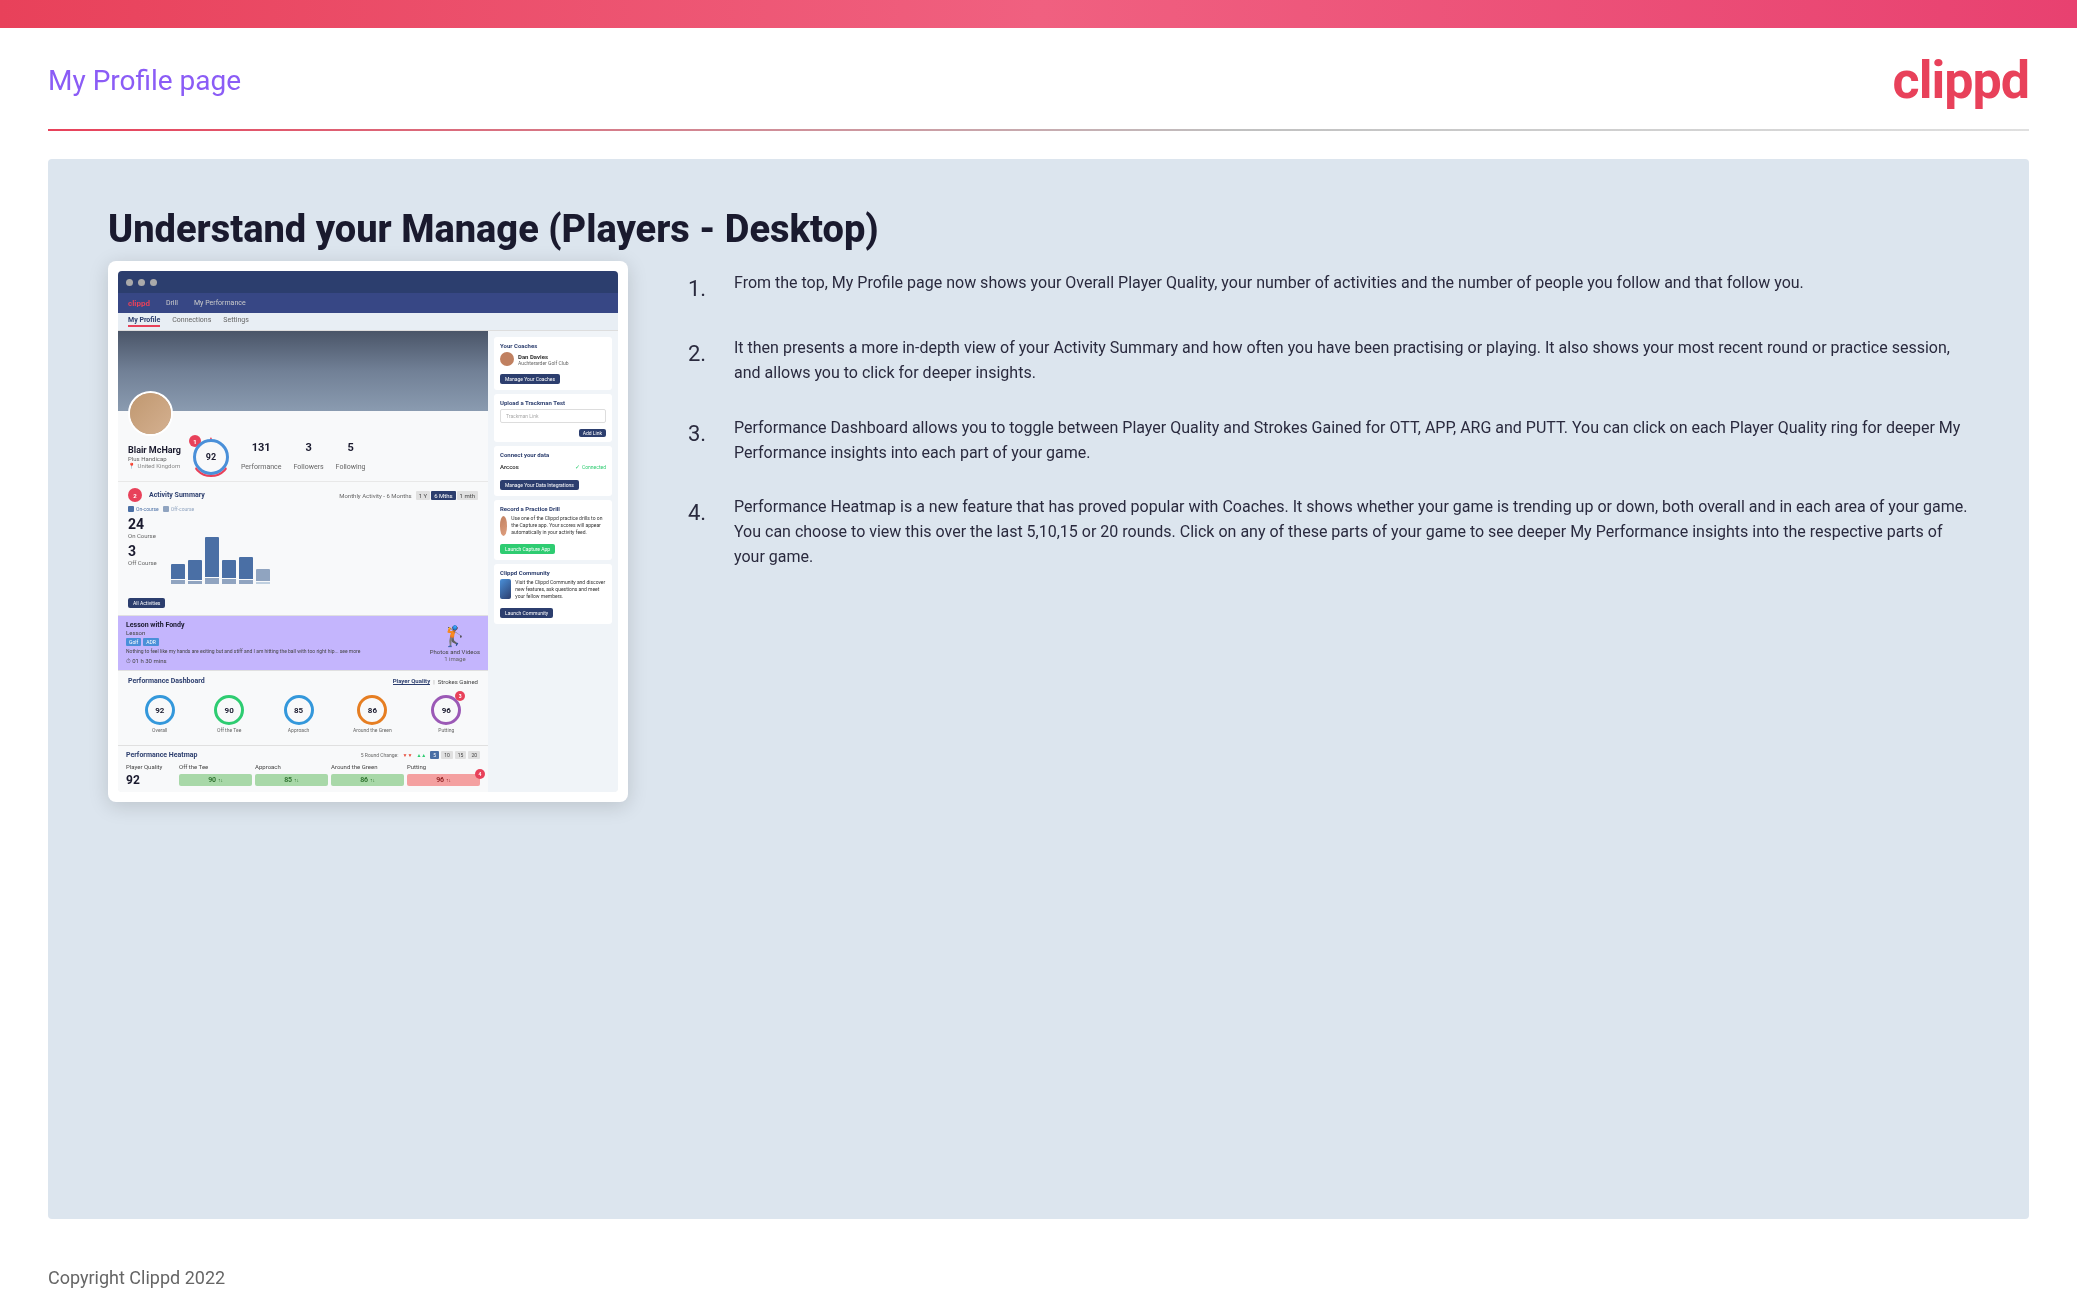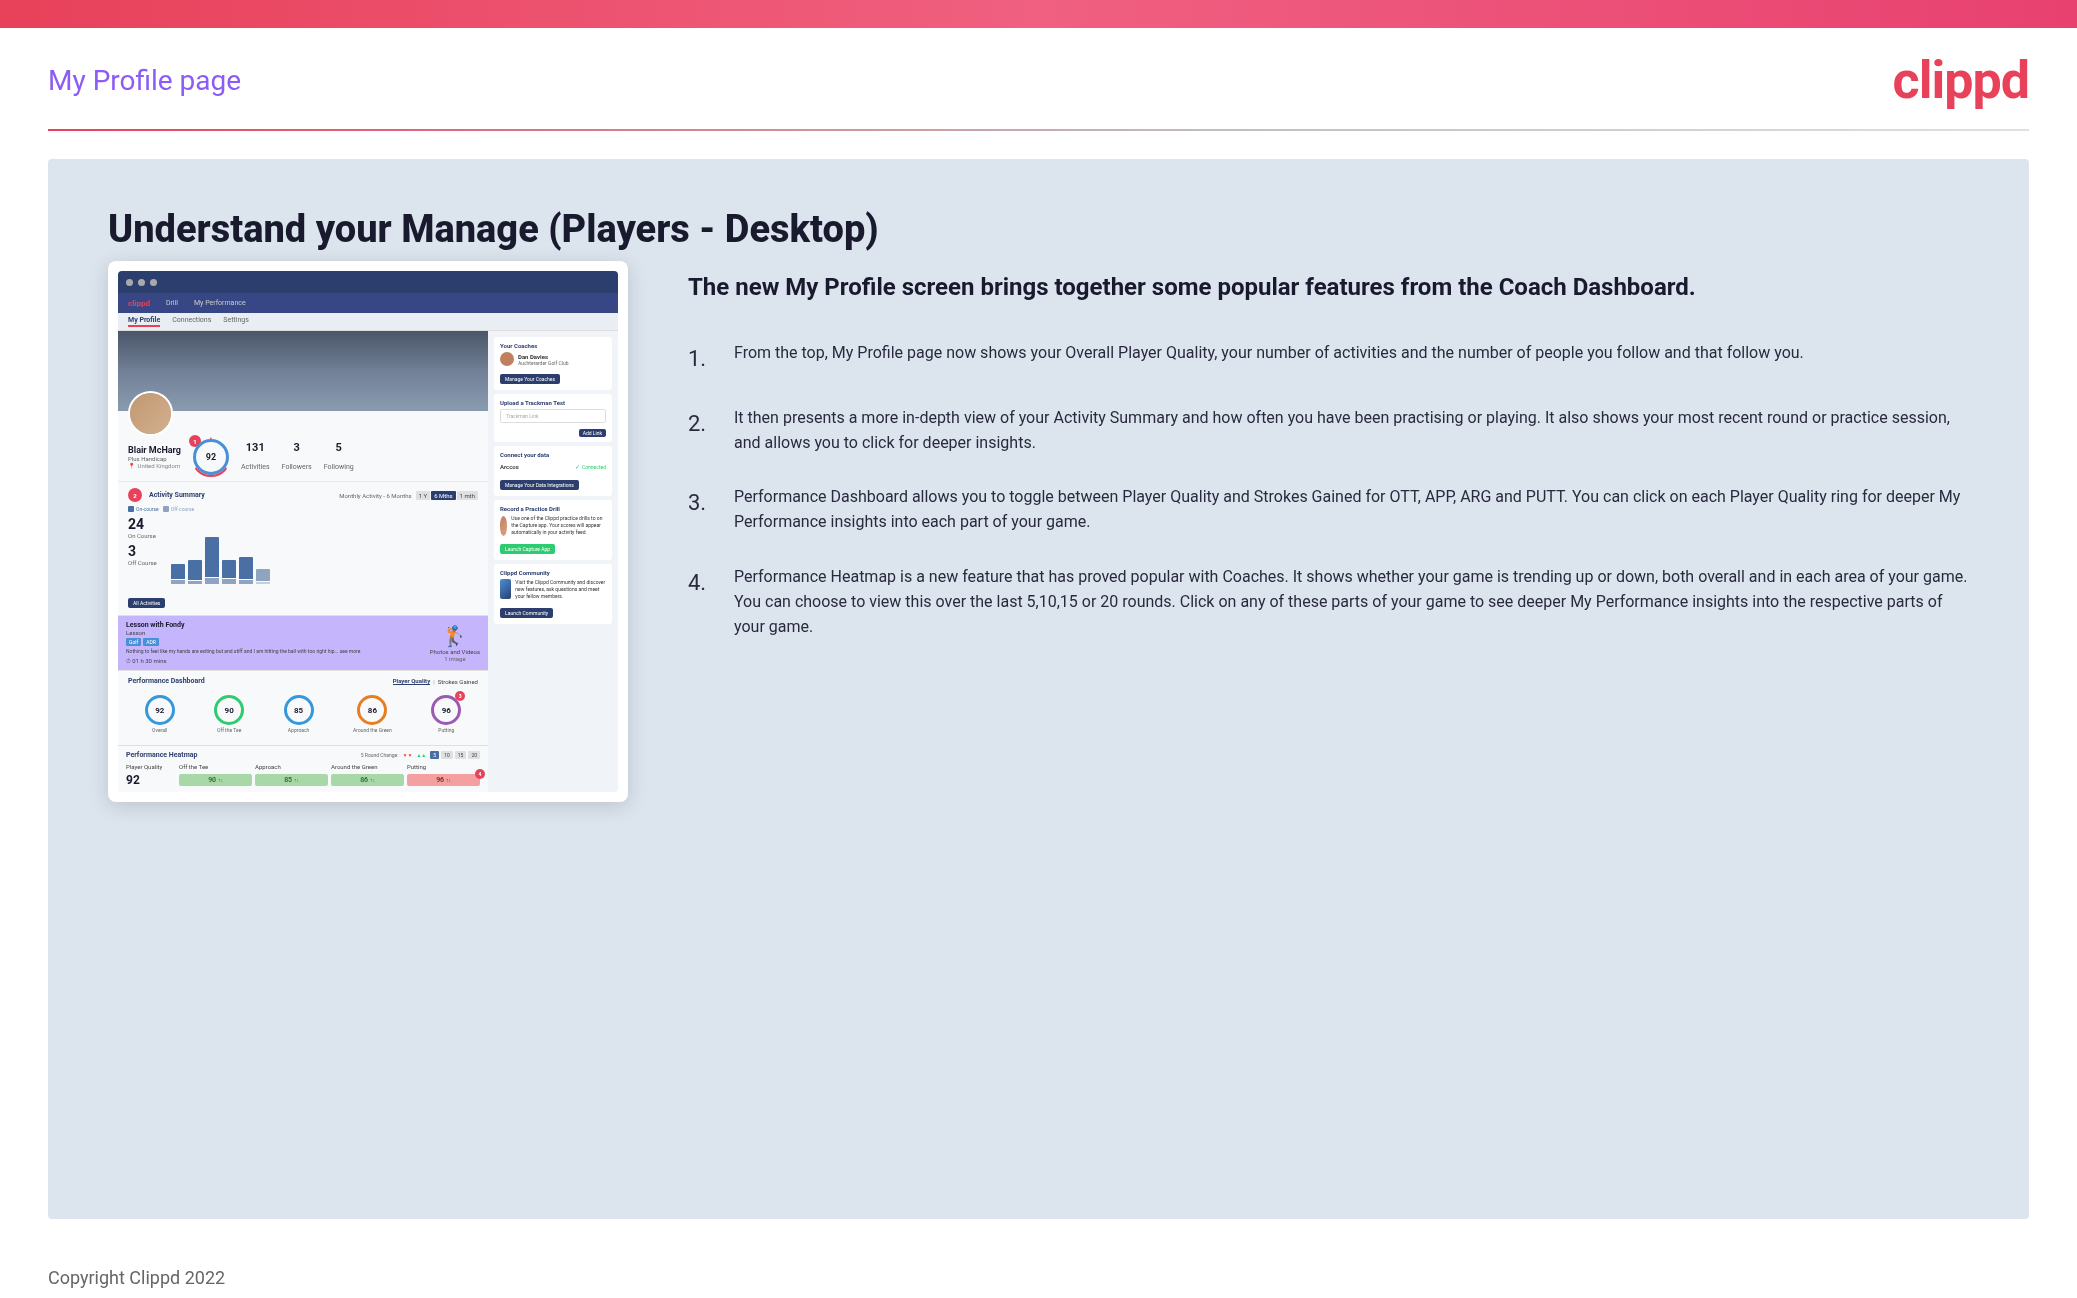--- a/index.html
+++ b/index.html
@@ -642,21 +642,21 @@
 
               <div style="position:relative;">
                 <div class="badge-1">1</div>
                 <div class="quality-ring">
                   <span>92</span>
                 </div>
               </div>
 
               <div class="stat-item">
                 <span class="stat-num">131</span>
-                <span class="stat-label">Activities</span>
+                <span class="stat-label">Performance</span>
               </div>
 
               <div class="stat-item">
                 <span class="stat-num">3</span>
                 <span class="stat-label">Followers</span>
               </div>
 
               <div class="stat-item">
                 <span class="stat-num">5</span>
                 <span class="stat-label">Following</span>
@@ -901,21 +901,20 @@
               </div>
               <div class="btn-mock">Launch Community</div>
             </div>
 
           </div>
         </div>
       </div>
     </div>
 
     <div class="right-content">
-      <p class="intro-text">The new My Profile screen brings together some popular features from the Coach Dashboard.</p>
 
       <ol class="numbered-list">
         <li class="numbered-item">
           <span class="item-number">1.</span>
           <span class="item-text">From the top, My Profile page now shows your Overall Player Quality, your number of activities and the number of people you follow and that follow you.</span>
         </li>
         <li class="numbered-item">
           <span class="item-number">2.</span>
           <span class="item-text">It then presents a more in-depth view of your Activity Summary and how often you have been practising or playing. It also shows your most recent round or practice session, and allows you to click for deeper insights.</span>
         </li>

